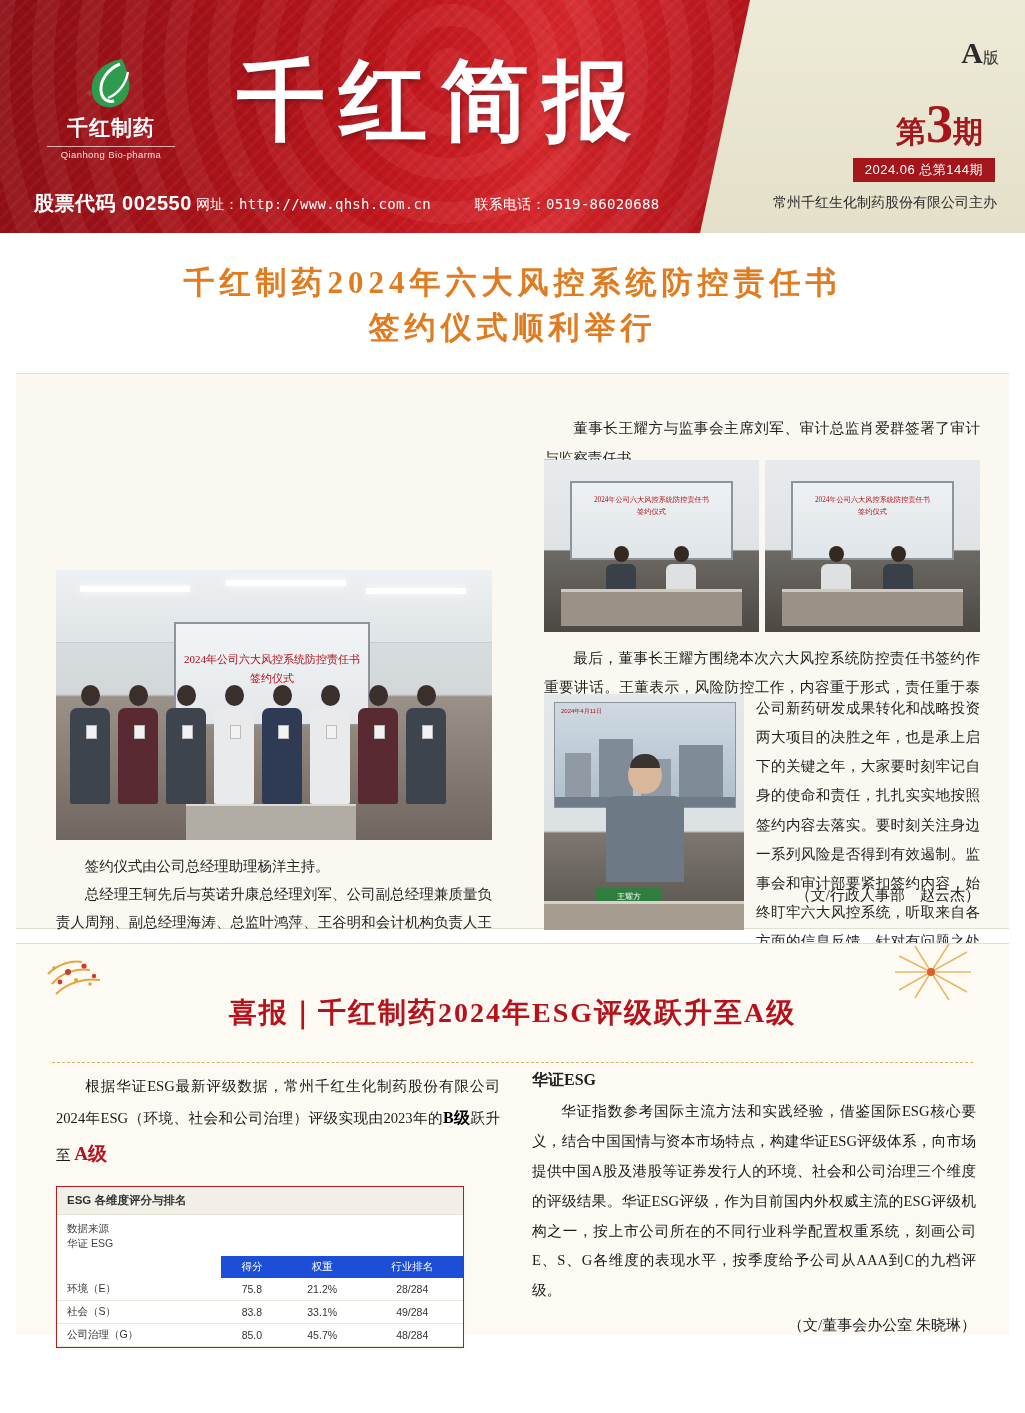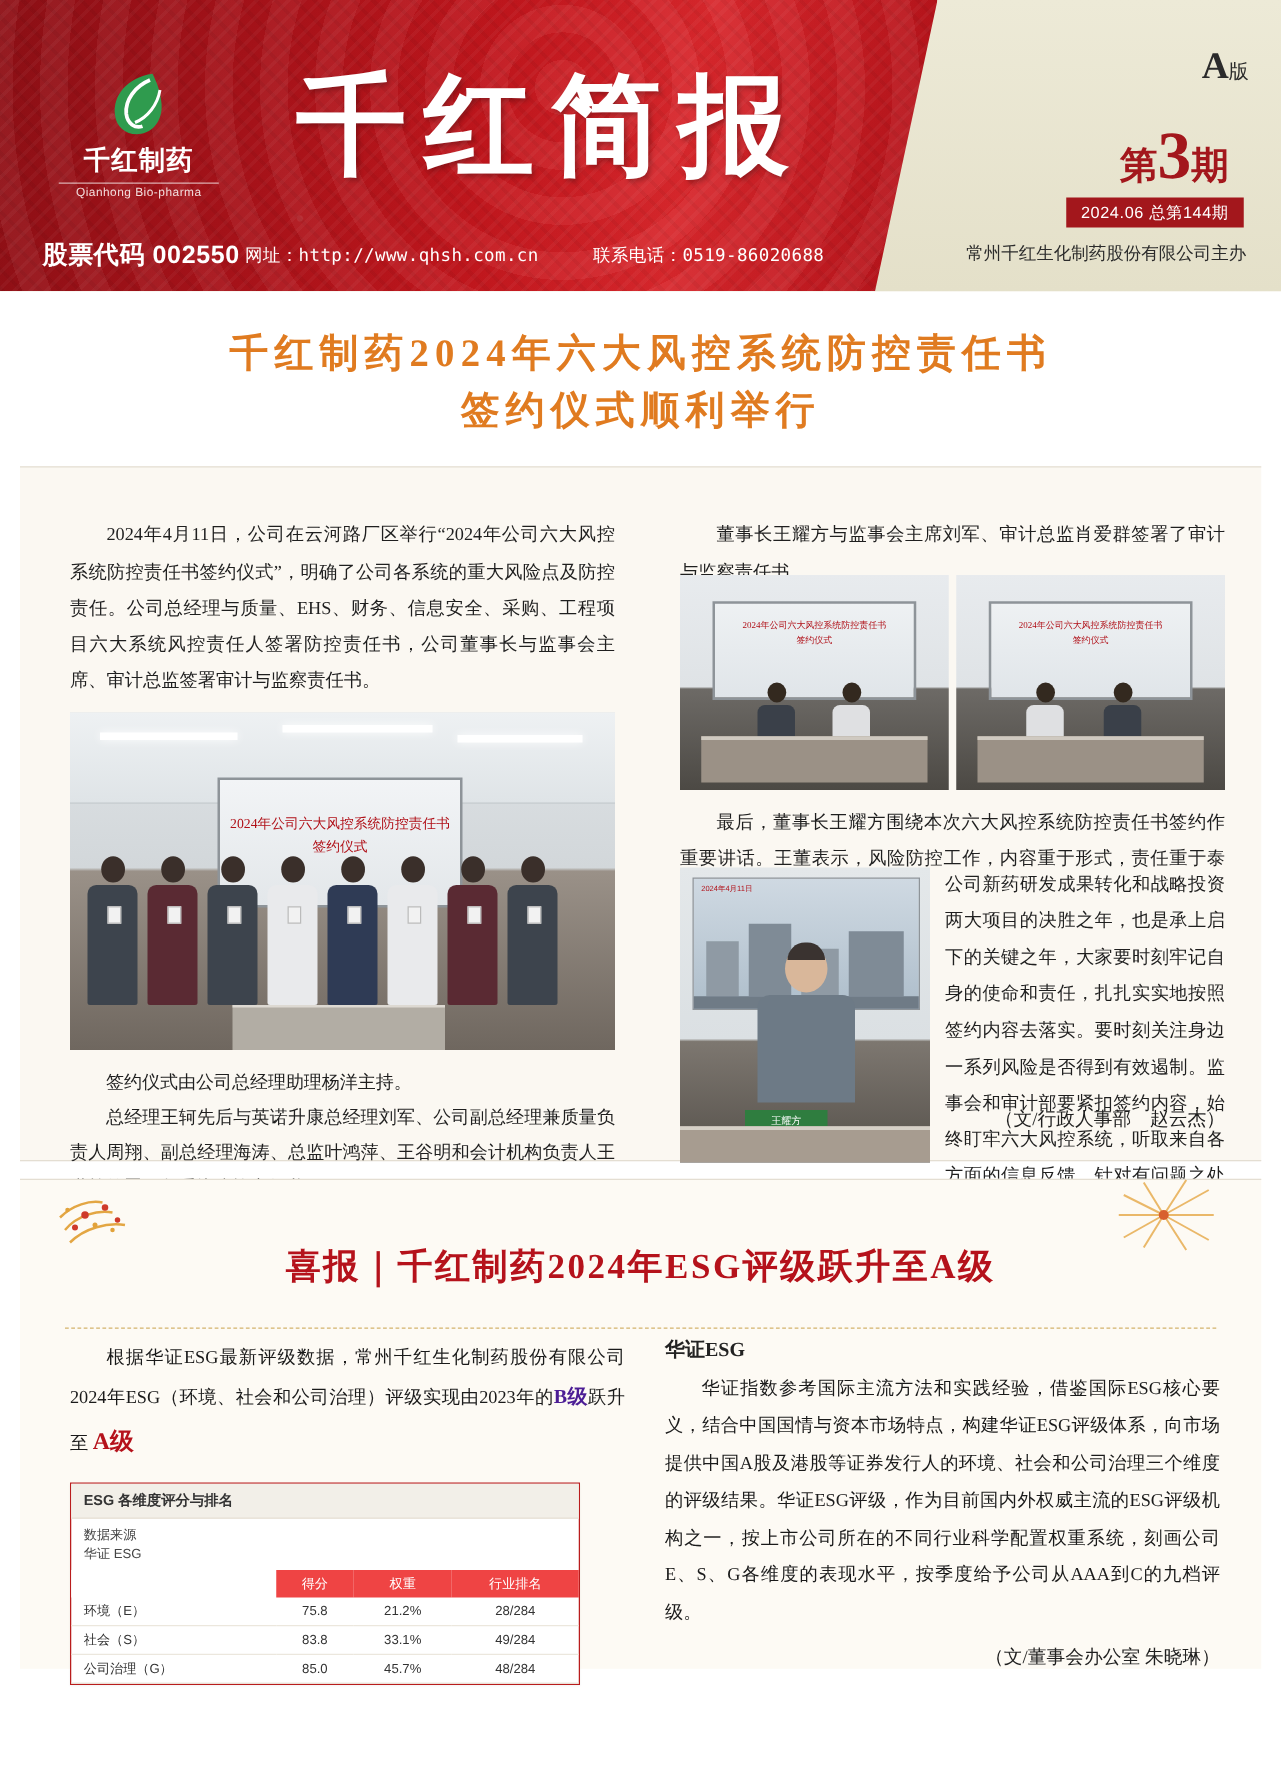--- a/index.html
+++ b/index.html
@@ -318,21 +318,21 @@
     border-top:1px dashed #c9a14a; opacity:.8;
   }
 
   .esg-left { position:absolute; left:40px; top:128px; width:444px; }
   .esg-right { position:absolute; left:516px; top:126px; width:444px; }
 
   .esg-lead {
     font-family:"Liberation Serif","DejaVu Serif",serif;
     font-size:14.6px; line-height:2.05; text-align:justify;
   }
-  .grade-b { color:#4c1d95; font-weight:bold; font-size:16px; }
+  .grade-b { color:#000000; font-weight:bold; font-size:16px; }
   .grade-a { color:#b5121b; font-weight:bold; font-size:19px; }
 
   .esg-card {
     margin-top:12px;
     width:406px;
     border:1px solid #b91c1c;
     background:#ffffff;
     box-shadow:0 1px 2px rgba(0,0,0,.06);
   }
   .esg-card-title {
@@ -341,21 +341,21 @@
     font-weight:bold;
     padding:6px 10px;
     color:#333;
     border-bottom:1px solid #e6e0d4;
   }
   .esg-source {
     font-size:10.5px; color:#444; padding:6px 10px 4px 10px; line-height:1.5;
   }
   table.esg-table { width:100%; border-collapse:collapse; font-size:10.5px; }
   table.esg-table thead th {
-    background:#ef4444; color:#fff; font-weight:normal; padding:4px 6px; text-align:center;
+    background:#1d4ed8; color:#fff; font-weight:normal; padding:4px 6px; text-align:center;
   }
   table.esg-table thead th.first { background:#ffffff; }
   table.esg-table td { padding:4px 6px; border-bottom:1px solid #ece7dd; text-align:center; color:#333; }
   table.esg-table td.k { text-align:left; padding-left:10px; }
 
   .esg-sub {
     font-family:"Liberation Serif","DejaVu Serif",serif;
     font-size:16px; font-weight:bold; color:#222; margin-bottom:6px;
   }
   .byline2 { margin-top:10px; }
@@ -404,23 +404,20 @@
 
 <div class="headline-wrap">
   <div class="headline">
     <span>千红制药2024年六大风控系统防控责任书</span>
     <span class="l2">签约仪式顺利举行</span>
   </div>
 </div>
 
 <div class="article1">
 
-  <div class="col-left">
-    <p class="body-text indent">2024年4月11日，公司在云河路厂区举行“2024年公司六大风控系统防控责任书签约仪式”，明确了公司各系统的重大风险点及防控责任。公司总经理与质量、EHS、财务、信息安全、采购、工程项目六大系统风控责任人签署防控责任书，公司董事长与监事会主席、审计总监签署审计与监察责任书。</p>
-  </div>
 
   <div class="photo-group">
     <div class="pg-ceiling">
       <div class="strip" style="left:24px; top:16px; width:110px;"></div>
       <div class="strip" style="left:170px; top:10px; width:120px;"></div>
       <div class="strip" style="left:310px; top:18px; width:100px;"></div>
     </div>
     <div class="pg-screen">
       <div>2024年公司六大风控系统防控责任书</div>
       <div>签约仪式</div>

